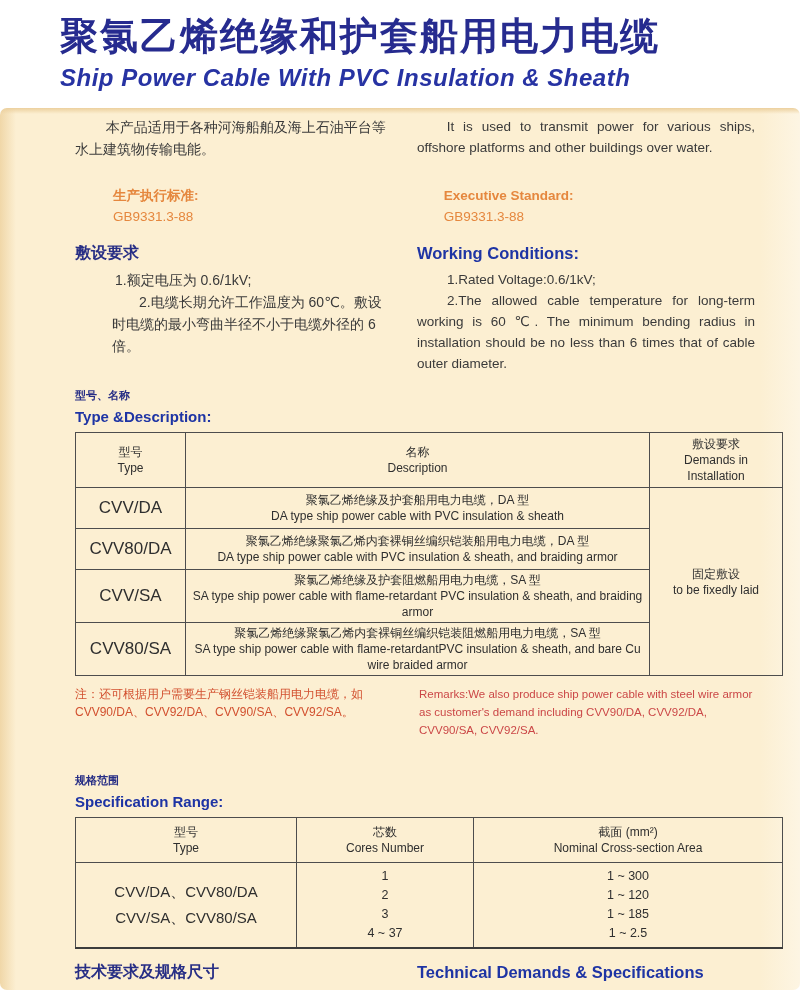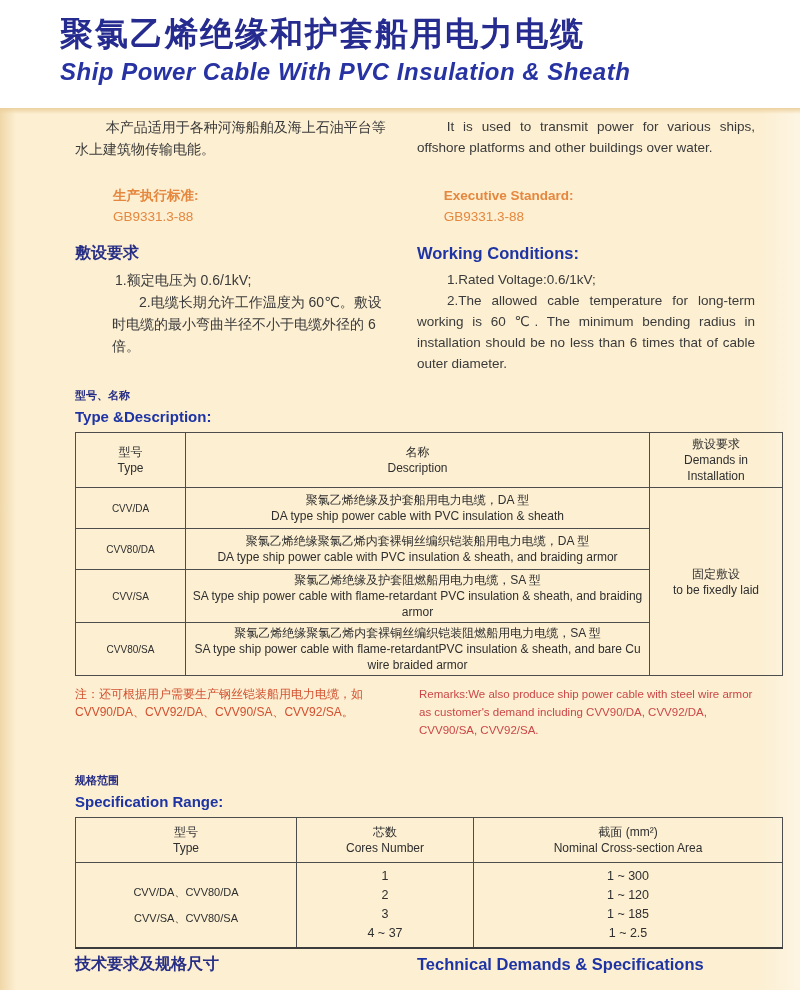--- a/index.html
+++ b/index.html
@@ -3,31 +3,31 @@
 <meta charset="utf-8">
 <style>
   html,body{margin:0;padding:0;}
   body{width:800px;height:990px;background:#ffffff;
        font-family:"Liberation Sans","DejaVu Sans",sans-serif;
        -webkit-font-smoothing:antialiased;}
   .page{position:relative;width:800px;height:990px;overflow:hidden;background:#fff;}
 
   
   .title-band{padding:16px 40px 0 60px;background:#ffffff;height:92px;box-sizing:border-box;}
-  .title-zh{font-size:33px;font-weight:bold;color:#262b8f;letter-spacing:2px;line-height:1.1;}
+  .title-zh{font-size:38px;font-weight:bold;color:#262b8f;letter-spacing:2px;line-height:1.1;}
   .title-en{font-size:24px;font-weight:bold;font-style:italic;color:#2733a3;
             letter-spacing:.5px;margin-top:7px;line-height:1.1;}
 
   
   .body-bg{position:absolute;top:108px;left:0;right:0;bottom:0;box-sizing:border-box;
      padding:8px 45px 0 75px;
      background:
        linear-gradient(180deg,#ecd09e 0,rgba(236,208,158,0) 6px),
        linear-gradient(90deg,#f0d7a8 0,#fcefd2 16px,#fcefd2 95%,#fdf5e3 100%);
-     color:#333;font-size:14px;}
+     color:#333;font-size:14px;border-radius:7px;}
 
   .two-col{display:flex;justify-content:space-between;}
   .col-l{width:318px;}
   .col-r{width:338px;}
 
   p{margin:0;}
   .zh-text{font-size:14px;line-height:22px;color:#3a3a3a;}
   .en-text{font-size:13.5px;line-height:21px;color:#3a3a3a;text-align:justify;}
   .indent{text-indent:2.2em;}
 
@@ -48,38 +48,38 @@
   table{border-collapse:collapse;width:680px;table-layout:fixed;}
   td,th{border:1px solid #4d4d4d;padding:2px 4px;font-weight:normal;
         text-align:center;vertical-align:middle;color:#2f2f2f;}
   .t1 .c-type{width:101px;}
   .t1 .c-desc{width:455px;}
   .t1 .c-dem{width:124px;}
   .t1 th{height:50px;}
   .t1 td{height:36px;}
   .cell-zh{display:block;font-size:12px;line-height:16px;}
   .cell-en{display:block;font-size:12px;line-height:16px;}
-  .type-cell{font-size:10px;}
+  .type-cell{font-size:17px;}
 
   .t2 .c-type2{width:212px;}
   .t2 .c-core{width:168px;}
   .t2 .c-sec{width:300px;}
   .t2 th{height:40px;}
   .t2 td{height:80px;}
   .t2{border-bottom:2px solid #3c3c3c;}
   .stack span{display:block;font-size:12.5px;line-height:19px;}
-  .stack-type span{display:block;font-size:11px;line-height:26px;}
+  .stack-type span{display:block;font-size:15px;line-height:26px;}
 
   .notes{margin-top:9px;display:flex;justify-content:space-between;}
   .note-zh{width:322px;color:#d2502f;font-size:12px;line-height:18px;}
   .note-en{width:336px;color:#cb4747;font-size:11.5px;line-height:18px;}
 
   .spec-head{margin-top:30px;}
 
-  .tech{margin-top:4px;gap:13px;}
+  .tech{margin-top:12px;gap:13px;}
 </style>
 </head>
 <body>
 
 <div class="page">
 
   <div class="title-band">
     <div class="title-zh">聚氯乙烯绝缘和护套船用电力电缆</div>
     <div class="title-en">Ship Power Cable With PVC Insulation &amp; Sheath</div>
   </div>

